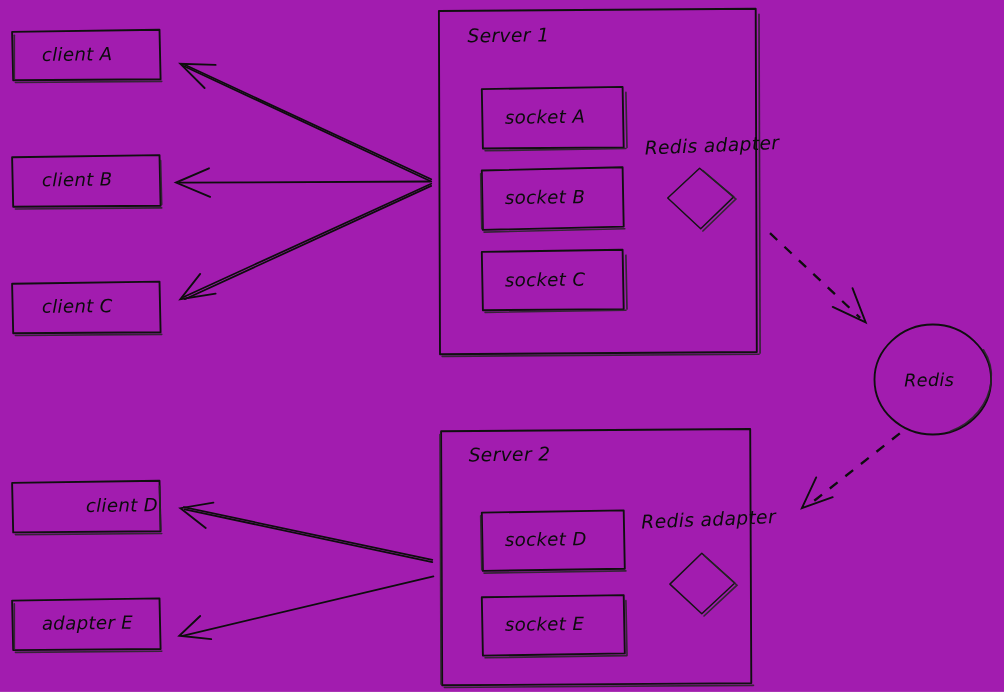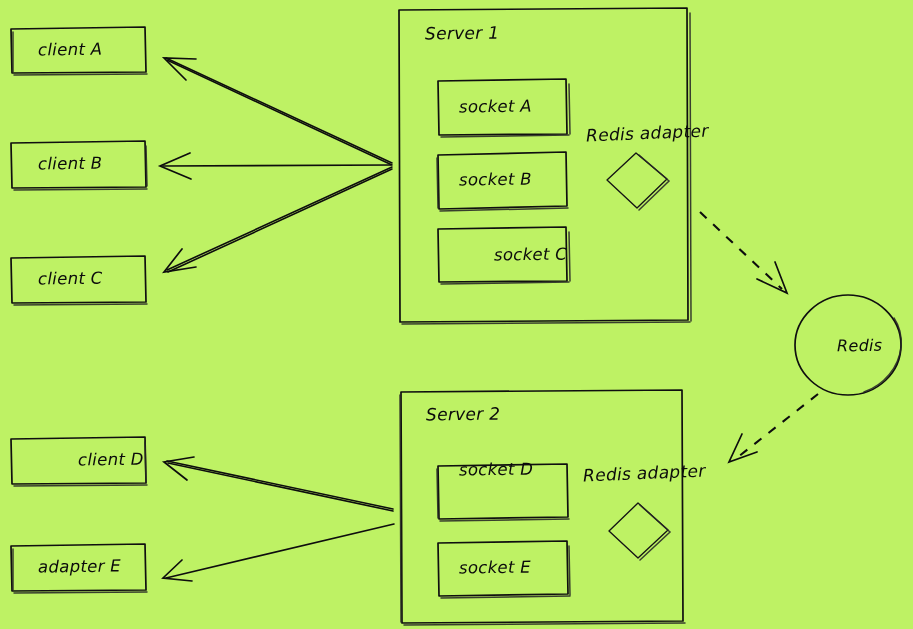--- a/index.html
+++ b/index.html
@@ -4,21 +4,21 @@
 <style>
   html, body {
     margin: 0;
     padding: 0;
     background: #ffffff;
   }
   #canvas {
     position: relative;
     width: 913px;
     height: 629px;
-    background: #bef264;
+    background: #a21caf;
     overflow: hidden;
     font-family: "DejaVu Sans", sans-serif;
   }
   svg#diagram {
     position: absolute;
     left: 0;
     top: 0;
     width: 913px;
     height: 629px;
   }
@@ -219,22 +219,22 @@
   <div class="lbl lbl-box" style="left:38px; top:154px;">client B</div>
   <div class="lbl lbl-box" style="left:38px; top:269px;text-align:center;">client C</div>
   <div class="lbl lbl-box" style="left:38px; top:450px;margin-left:40px;">client D</div>
   <div class="lbl lbl-box" style="left:38px; top:557px;">adapter E</div>
 
   <div class="lbl lbl-server" style="left:425px; top:23px;">Server 1</div>
   <div class="lbl lbl-server" style="left:426px; top:404px;">Server 2</div>
 
   <div class="lbl lbl-socket" style="left:459px; top:97px;">socket A</div>
   <div class="lbl lbl-socket" style="left:459px; top:170px;">socket B</div>
-  <div class="lbl lbl-socket" style="left:459px; top:245px;margin-left:35px;">socket C</div>
-  <div class="lbl lbl-socket" style="left:459px; top:460px;">socket D</div>
+  <div class="lbl lbl-socket" style="left:459px; top:245px;">socket C</div>
+  <div class="lbl lbl-socket" style="left:459px; top:481px;">socket D</div>
   <div class="lbl lbl-socket" style="left:459px; top:558px;">socket E</div>
 
   <div class="lbl lbl-adapter" style="left:586px; top:123px;">Redis adapter</div>
   <div class="lbl lbl-adapter" style="left:583px; top:463px;">Redis adapter</div>
 
-  <div class="lbl lbl-redis" style="left:822px; top:336px;margin-left:15px;">Redis</div>
+  <div class="lbl lbl-redis" style="left:822px; top:336px;">Redis</div>
 
 </div>
 
 </body></html>

